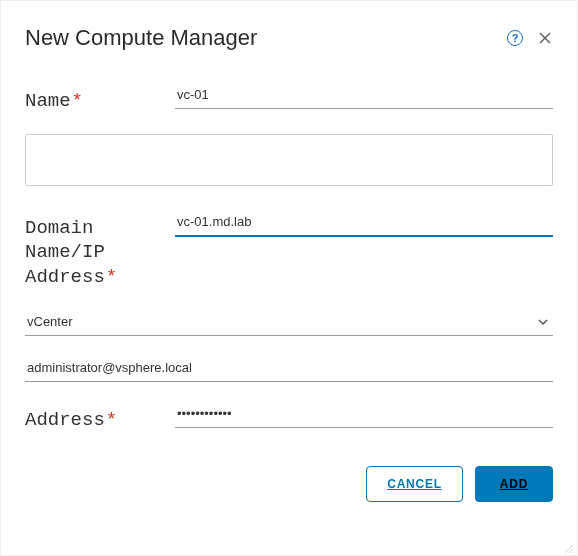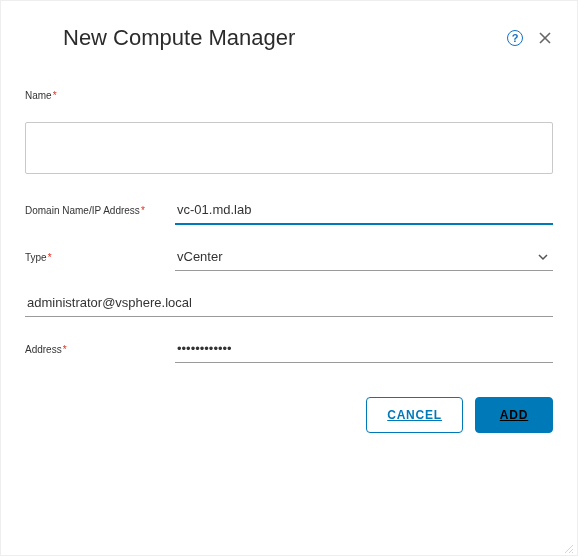--- a/index.html
+++ b/index.html
@@ -16,21 +16,20 @@
     background: #fff;
     position: relative;
     border: 1px solid #eee;
     box-shadow: 0 4px 14px rgba(0,0,0,0.06);
   }
   .dialog-header {
     display: flex;
     align-items: center;
     justify-content: space-between;
     margin-bottom: 32px;
-    margin-left: 38px;
   }
   .dialog-title {
     font-size: 22px;
     font-weight: 400;
     color: #2b2b2b;
     margin: 0;
   }
   .header-icons {
     display: flex;
     align-items: center;
@@ -61,24 +60,25 @@
   }
   .close-icon svg { display: block; }
   .form-row {
     display: flex;
     align-items: flex-start;
     margin-bottom: 20px;
   }
   .form-label {
     width: 150px;
     flex-shrink: 0;
-    font-size: 10px;
+    font-size: 19px;
     color: #333;
     padding-top: 6px;
     line-height: 1.3;
+    font-family: Liberation Mono, monospace;
   }
   .req {
     color: #d93025;
     margin-left: 1px;
   }
   .form-control {
     flex: 1;
   }
   .underline-input {
     width: 100%;
@@ -170,41 +170,41 @@
             <line x1="12" y1="2" x2="2" y2="12" stroke="currentColor" stroke-width="1.6"></line>
           </svg>
       </div>
     </div>
   </div>
 
   <div class="form-row">
     <div class="form-label">
       <span>Name</span><span class="req">*</span>
     </div>
+    <div class="form-control">
+      <input type="text" class="underline-input" value="vc-01" style="">
+    </div>
   </div>
 
   <div class="form-row">
     <div class="form-control">
       <textarea class="box-input" value="" style=""></textarea>
     </div>
   </div>
 
   <div class="form-row">
     <div class="form-label">
       <span>Domain Name/IP Address</span><span class="req">*</span>
     </div>
     <div class="form-control">
       <input type="text" class="underline-input focused" value="vc-01.md.lab" style="">
     </div>
   </div>
 
   <div class="form-row">
-    <div class="form-label">
-      <span>Type</span><span class="req">*</span>
-    </div>
     <div class="form-control">
       <div class="select-wrap">
         <input type="text" readonly="" class="underline-input" value="vCenter" style="">
         <span class="chevron">
           <svg width="12" height="12" viewBox="0 0 12 12">
               <polyline points="2,4 6,8 10,4" fill="none" stroke="currentColor" stroke-width="1.5"></polyline>
             </svg>
         </span>
       </div>
     </div>

